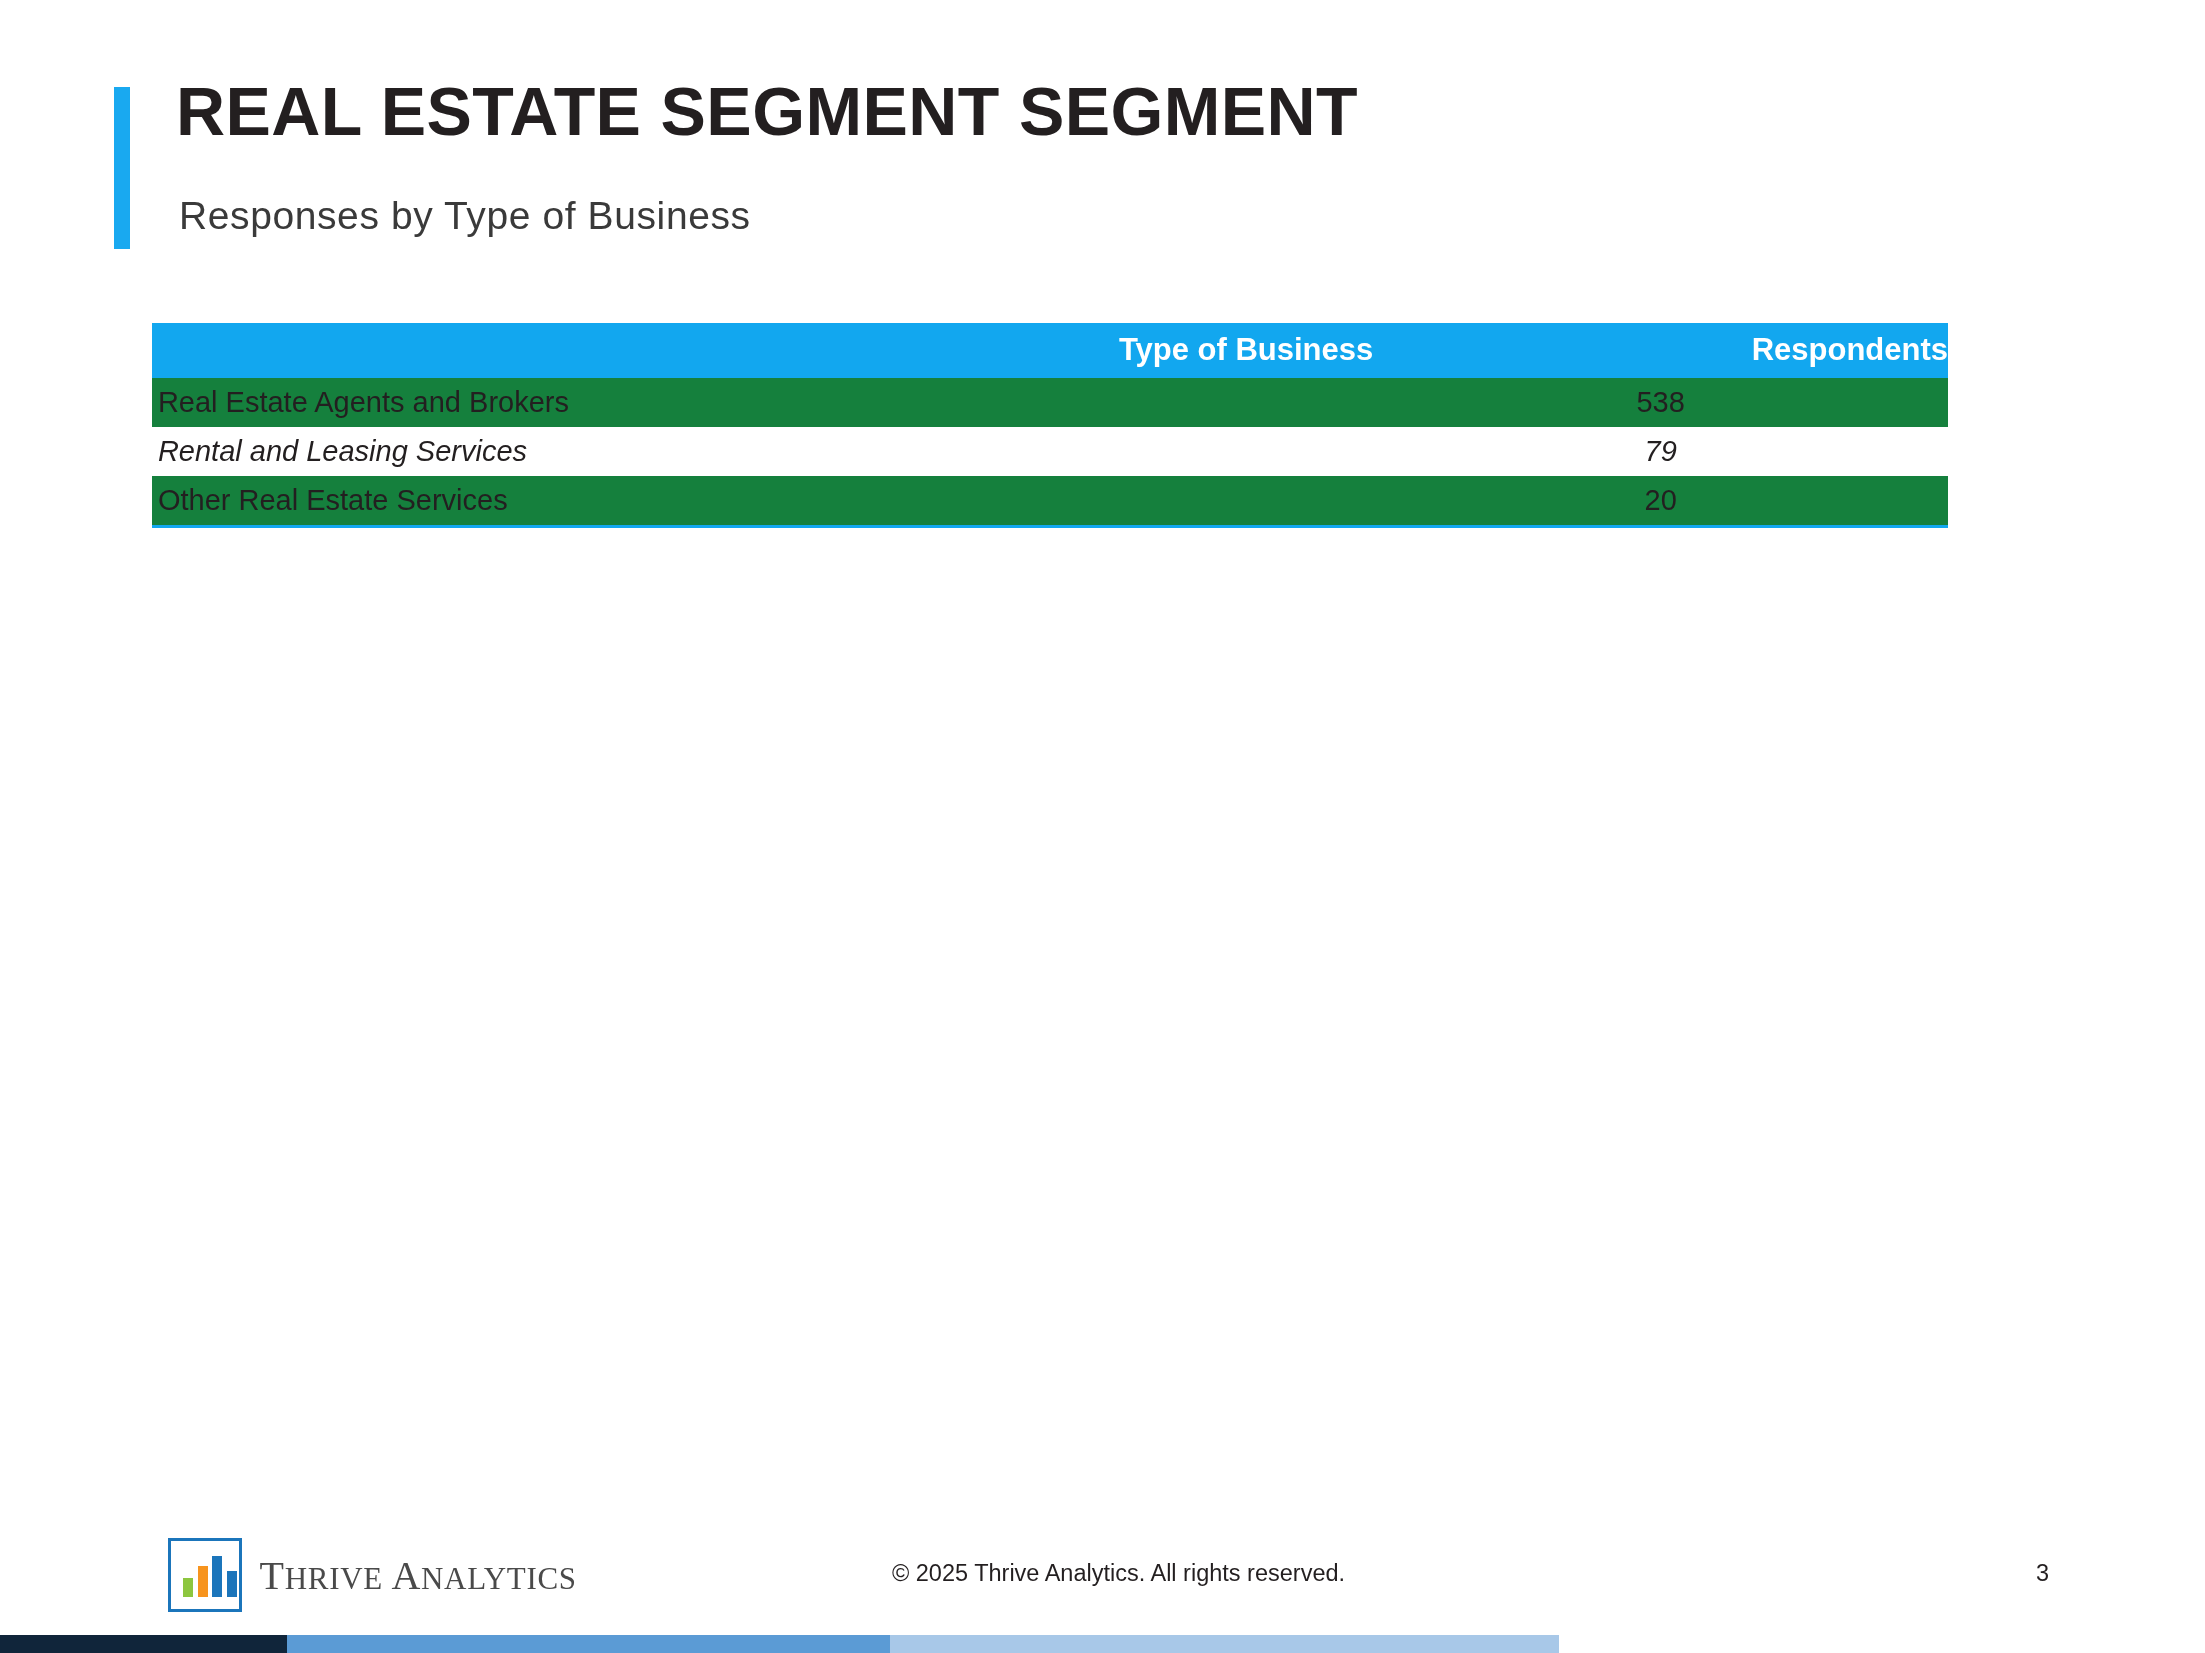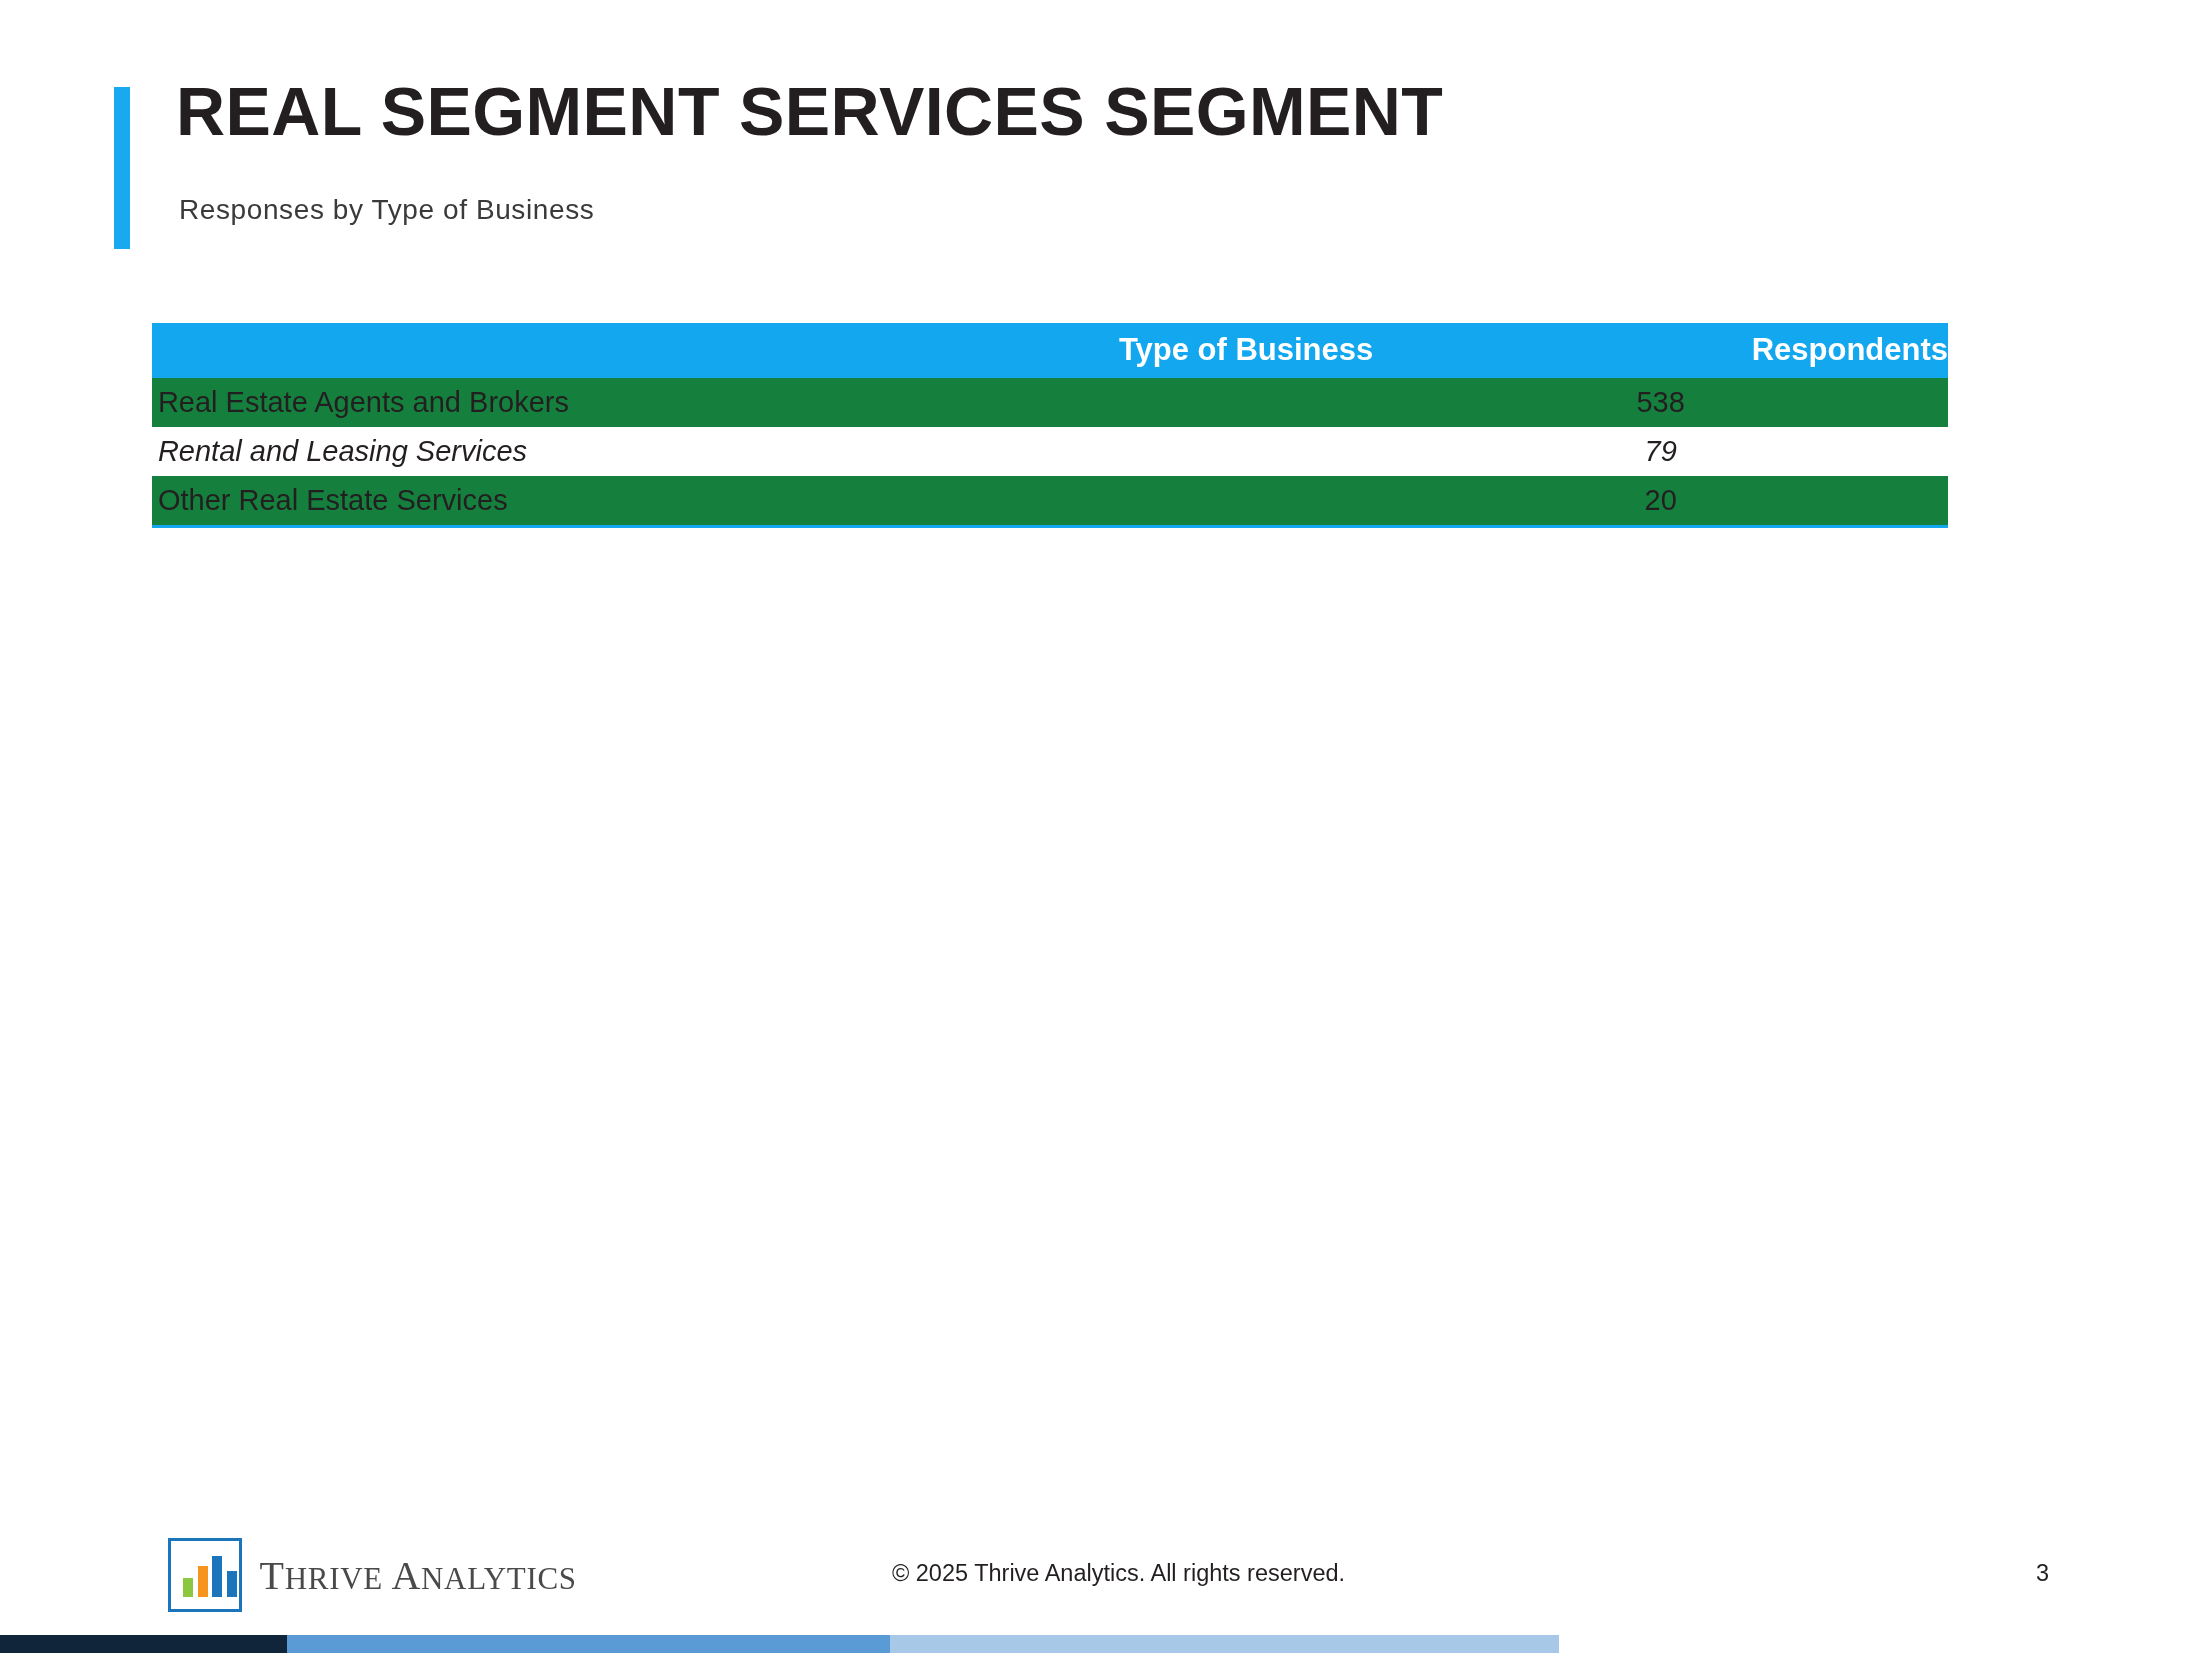--- a/index.html
+++ b/index.html
@@ -38,21 +38,21 @@
     font-weight: bold;
     letter-spacing: 0.4px;
     color: #231f20;
     white-space: nowrap;
     line-height: 1.1;
   }
   .subtitle-text {
     position: absolute;
     left: 65px;
     top: 107px;
-    font-size: 28px;
+    font-size: 39px;
     font-weight: 400;
     color: #3a3a3a;
     letter-spacing: 0.6px;
     white-space: nowrap;
   }
 
   
   .table-wrap {
     position: absolute;
     left: 152px;
@@ -168,21 +168,21 @@
   .strip-dark  { width: 287px;  background: #10253a; }
   .strip-mid   { width: 603px;  background: #5b9bd5; }
   .strip-light { width: 669px;  background: #a8c8e8; }
   .strip-white { flex: 1;       background: #ffffff; }
 </style>
 </head>
 <body>
 
 <div class="title-block">
   <div class="accent-bar"></div>
-  <div class="title-text">REAL SEGMENT SERVICES SEGMENT</div>
+  <div class="title-text">REAL ESTATE SEGMENT SEGMENT</div>
   <div class="subtitle-text">Responses by Type of Business</div>
 </div>
 
 <div class="table-wrap">
   <table class="data-table">
     <thead>
       <tr>
         <th class="col-label">Type of Business</th>
         <th class="col-value">Respondents</th>
       </tr>

